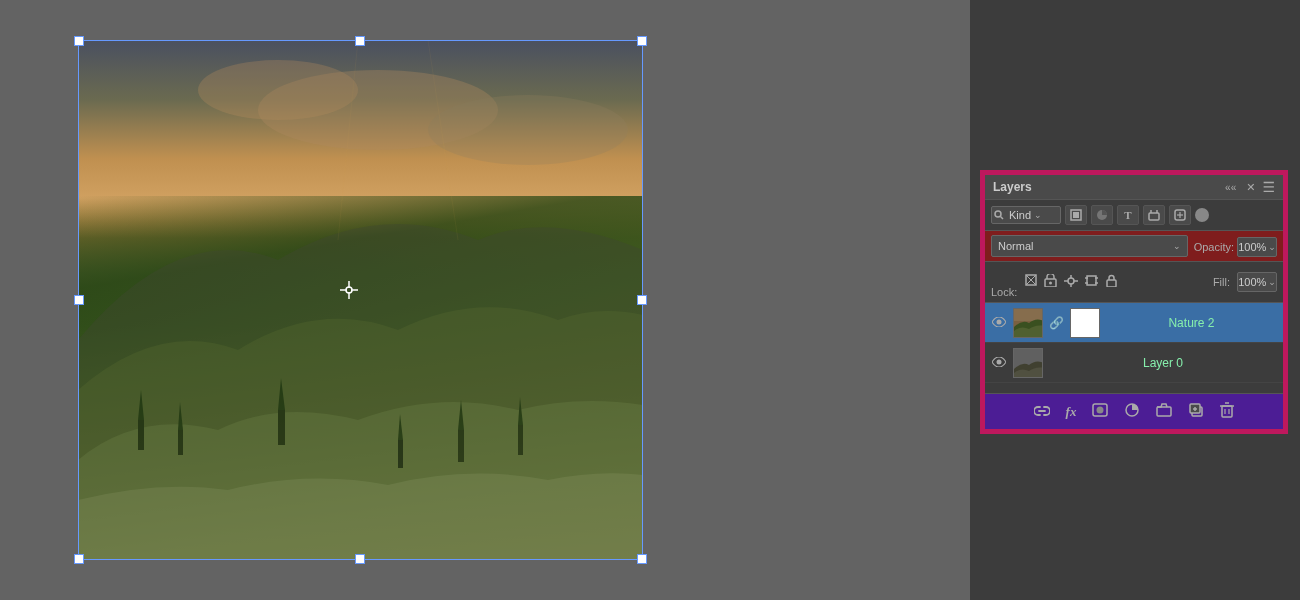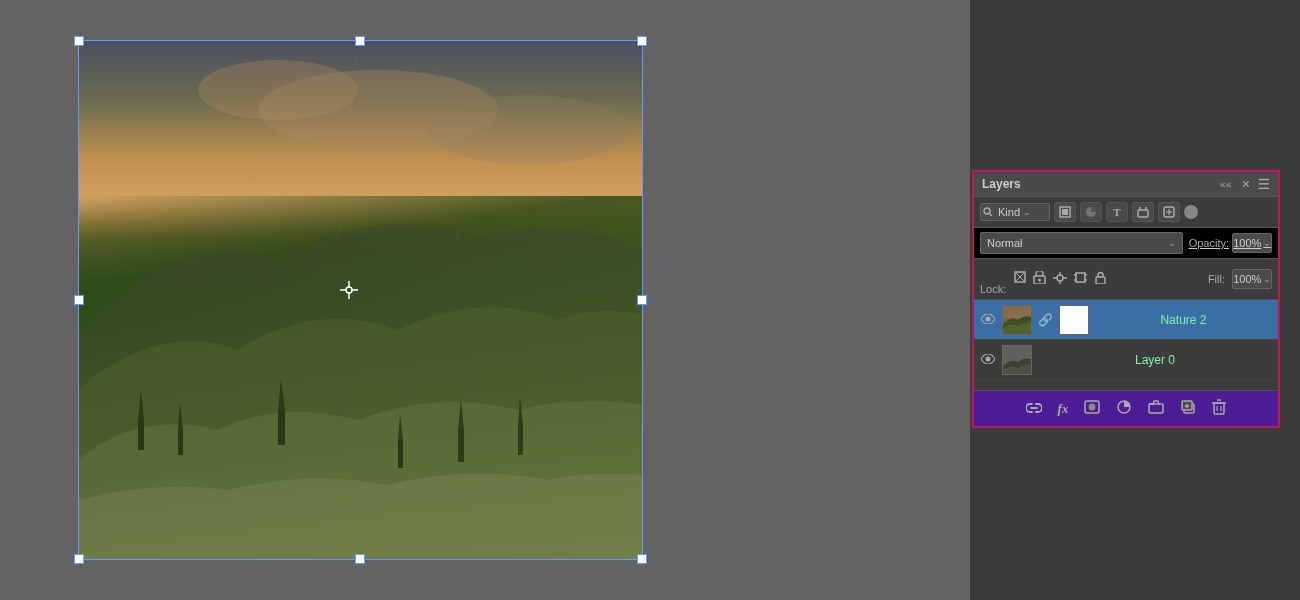--- a/index.html
+++ b/index.html
@@ -134,24 +134,24 @@
       right: 0;
       width: 330px;
       height: 600px;
       background: #3c3c3c;
     }
 
     
     .layers-panel {
       position: absolute;
       top: 170px;
-      left: 2px;
+      left: 10px;
       width: 308px;
       background: #3c3c3c;
-      border: 2px solid #be185d;
+      border: 5px solid #be185d;
     }
 
     .panel-header {
       background: #4a4a4a;
       display: flex;
       align-items: center;
       justify-content: space-between;
       padding: 4px 8px;
       border-bottom: 1px solid #555;
     }
@@ -230,25 +230,25 @@
       width: 14px;
       height: 14px;
       background: #888;
       border-radius: 50%;
       flex-shrink: 0;
     }
 
     
     .blend-row {
       display: flex;
-      align-items: center;
+      align-items: flex-end;
       padding: 4px 6px;
       gap: 6px;
       border-bottom: 1px solid #555;
-      background: #000000;
+      background: #7f1d1d;
     }
 
     .blend-select {
       background: #4a4a4a;
       border: 1px solid #666;
       color: #ccc;
       font-size: 11px;
       padding: 2px 6px;
       border-radius: 2px;
       cursor: pointer;
@@ -256,21 +256,20 @@
       display: flex;
       align-items: center;
       justify-content: space-between;
       height: 22px;
     }
 
     .opacity-group {
       display: flex;
       align-items: center;
       gap: 3px;
-      text-decoration: underline;
     }
 
     .opacity-label {
       color: #aaa;
       font-size: 11px;
     }
 
     .opacity-input {
       background: #4a4a4a;
       border: 1px solid #666;

